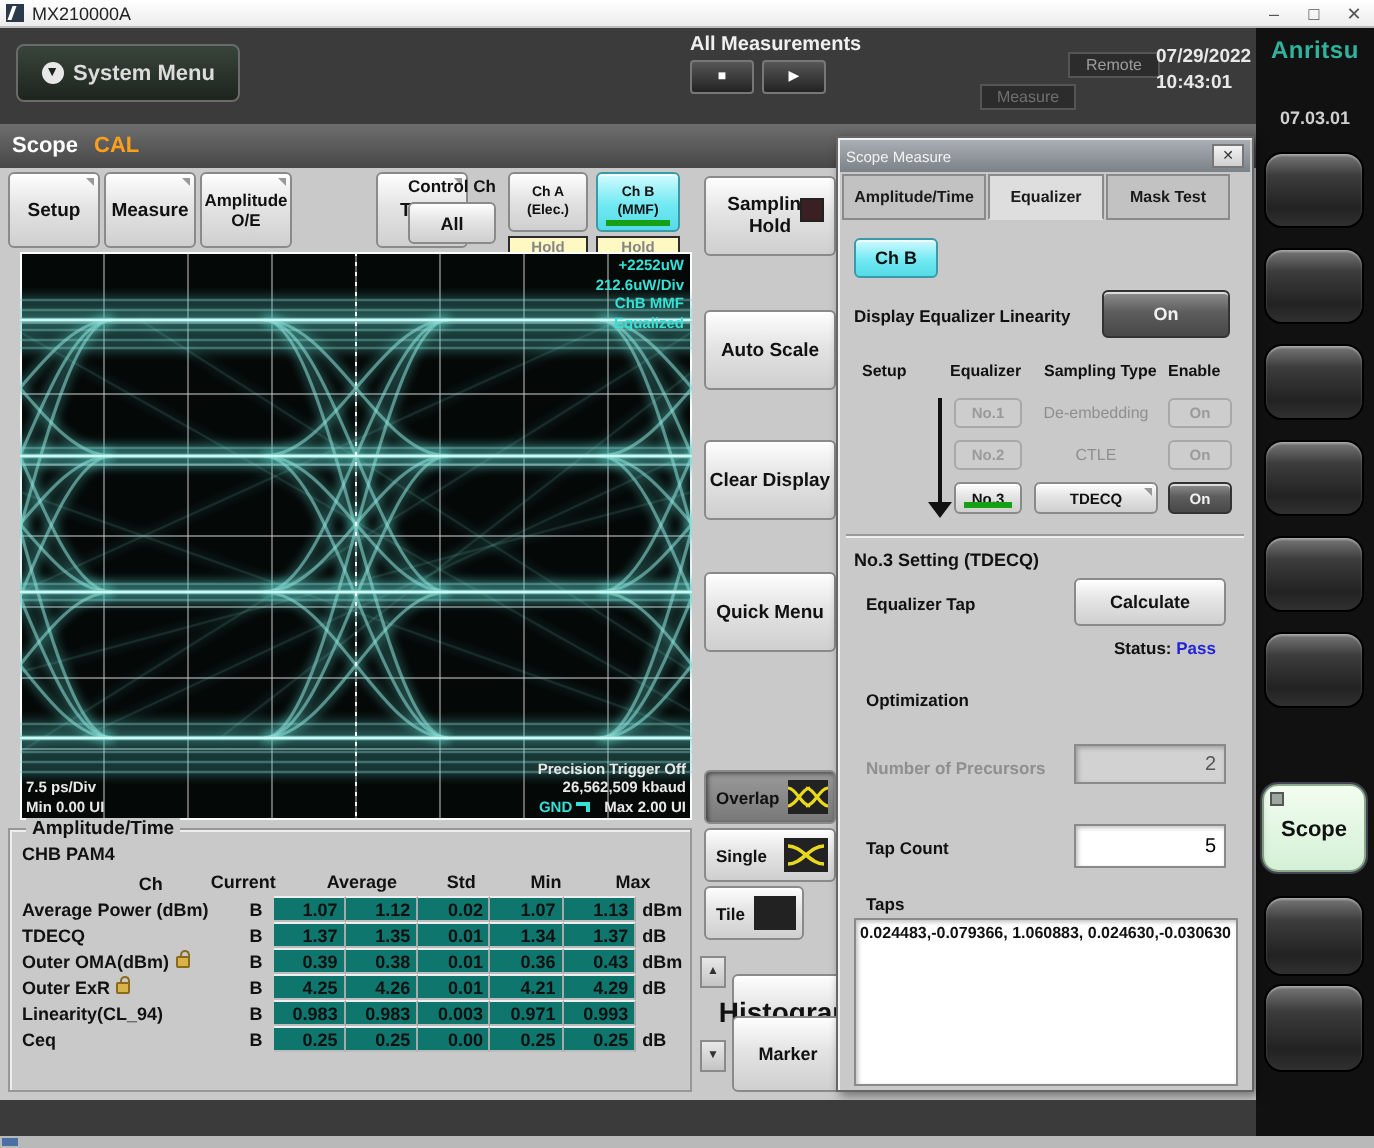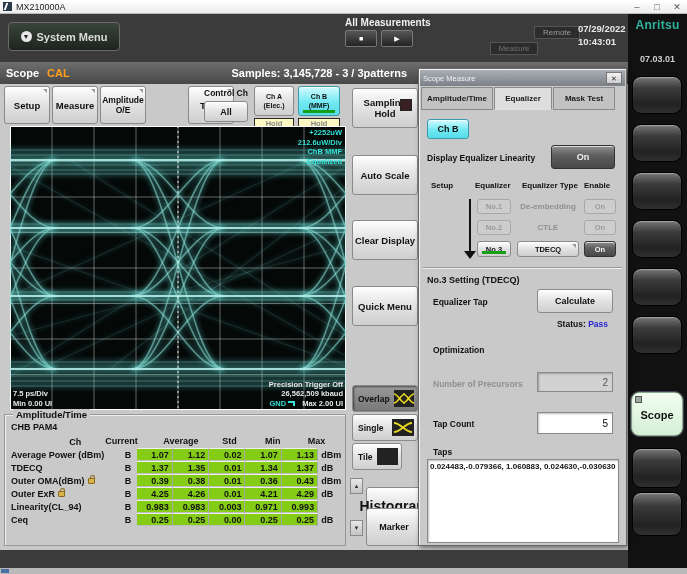--- a/index.html
+++ b/index.html
@@ -58,23 +58,23 @@
   .gnd i{display:inline-block;width:7px;height:5px;border-top:2px solid #35e0d6;border-right:2px solid #35e0d6;}
 
   
   .amppanel{position:absolute;left:4px;top:352px;width:342px;height:132px;border:1px solid #979797;box-shadow:inset 1px 1px 0 #eee;background:#c9c9c9;}
   .ampttl{position:absolute;left:8px;top:-6px;background:#c9c9c9;padding:0 3px;font-size:9.5px;font-weight:bold;color:#111;}
   .ampsub{position:absolute;left:6px;top:7px;font-size:9px;font-weight:bold;color:#111;}
   .mtable{position:absolute;left:4px;top:20px;width:334px;font-size:9px;font-weight:bold;color:#111;}
   .mrow{display:flex;height:13px;align-items:center;}
   .c-name{width:116px;display:flex;align-items:center;gap:3px;padding-left:2px;}
   .c-ch{width:18px;text-align:center;}
-  .c-num{width:38px;text-align:right;background:#84cc16;border-right:1px solid #a8a8a8;border-bottom:1px solid #bdbdbd;border-top:1px solid #eee;padding-right:3px;height:13px;line-height:12px;}
+  .c-num{width:38px;text-align:right;background:#0f766e;border-right:1px solid #a8a8a8;border-bottom:1px solid #bdbdbd;border-top:1px solid #eee;padding-right:3px;height:13px;line-height:12px;}
   .c-unit{width:26px;padding-left:3px;}
-  .mhead .c-num{background:none;border:none;text-align:center;padding-left:4px;margin-left:20px;}
+  .mhead .c-num{background:none;border:none;text-align:right;padding-left:4px;margin-left:20px;}
   .lock{width:7px;height:6px;background:#d8b24a;border:1px solid #8a6a1a;border-radius:1px;position:relative;display:inline-block;}
   .lock::before{content:"";position:absolute;top:-4px;left:1px;width:3px;height:3px;border:1px solid #8a6a1a;border-bottom:none;border-radius:3px 3px 0 0;}
 
   
   .midbtn{font-size:9.5px;}
   .led{position:absolute;right:5px;top:10px;width:12px;height:12px;background:#3a2023;border:1px solid #222;}
   .viewbtn{font-size:8.5px;justify-content:flex-start;padding-left:5px;gap:4px;margin-top:11px;}
   .viewbtn .ic{margin-left:auto;margin-right:3px;width:22px;height:17px;background:#222;display:flex;align-items:center;justify-content:center;}
   .pressed{background:linear-gradient(#9a9a9a,#787878);box-shadow:inset 1px 1px 2px rgba(0,0,0,.5);}
   .tileic{width:22px;height:17px;display:grid;grid-template-columns:9px 9px;grid-template-rows:6px 6px;gap:1px;align-content:center;justify-content:center;background:#222;}
@@ -87,21 +87,21 @@
   .dclose{margin-left:auto;width:16px;height:12px;background:linear-gradient(#f4f4f4,#cfcfcf);border:1px solid #777;font-size:7px;color:#333;text-align:center;line-height:11px;}
   .tabs{position:absolute;left:2px;top:18px;display:flex;gap:1px;}
   .tab{height:23px;background:#c2c2c2;border:1px solid #8a8a8a;font-size:8px;font-weight:bold;color:#1a1a1a;display:flex;align-items:center;justify-content:center;}
   .tab.active{background:#dedede;border-bottom-color:#dedede;}
   .dlabel{position:absolute;font-size:8.5px;font-weight:bold;color:#111;}
   .dlabel.dis{color:#8f8f8f;}
   .dcol{position:absolute;font-size:8px;font-weight:bold;color:#111;}
   .smallbtn{font-size:7.5px;}
   .disbtn{background:#cdcdcd;color:#9a9a9a;border-color:#a8a8a8;box-shadow:none;}
   .darkbtn{background:linear-gradient(#8f8f8f,#5d5d5d 45%,#484848);color:#f2f2f2;border-color:#333;}
-  .graytxt{position:absolute;font-size:8px;font-weight:bold;color:#8f8f8f;text-align:center;}
+  .graytxt{position:absolute;font-size:8px;font-weight:normal;color:#8f8f8f;text-align:center;}
   .arrowline{position:absolute;left:50px;top:130px;width:2px;height:52px;background:#111;}
   .arrowhead{position:absolute;left:45px;top:182px;width:0;height:0;border-left:6px solid transparent;border-right:6px solid transparent;border-top:8px solid #111;}
   .divline{position:absolute;left:4px;top:198px;width:199px;height:2px;border-top:1px solid #9a9a9a;border-bottom:1px solid #efefef;}
   .status{position:absolute;right:18px;top:250px;font-size:8.5px;font-weight:bold;color:#111;}
   .status b{color:#2424d6;}
   .dinput{position:absolute;width:76px;height:20px;border:1px solid #8a8a8a;box-shadow:inset 1px 1px 2px rgba(0,0,0,.25);font-size:10px;text-align:right;padding:0 4px;}
   .dinput.dis{background:#d2d2d2;color:#555;}
   .dinput.white{background:#fff;color:#000;height:22px;}
   .taps{position:absolute;left:8px;top:390px;width:192px;height:84px;background:#fff;border:1px solid #8a8a8a;box-shadow:inset 1px 1px 2px rgba(0,0,0,.25);font-size:8px;font-weight:bold;color:#111;padding:2px;resize:none;overflow:hidden;}
 
@@ -155,21 +155,20 @@
       <span>Scope</span>
     </div>
     <div class="pill" style="top:434px;height:40px;"></div>
     <div class="pill" style="top:478px;height:44px;"></div>
   </div>
 
   <div class="main">
     <div class="scopehdr">
       <span>Scope</span>
       <span class="cal">CAL</span>
-      <span class="samples">Samples: 3,145,728 - 3 / 3patterns</span>
     </div>
 
     <div class="btn fold" style="left:4px;top:24px;width:46px;height:38px;font-size:9.5px;">Setup</div>
     <div class="btn fold" style="left:52px;top:24px;width:46px;height:38px;font-size:9.5px;">Measure</div>
     <div class="btn fold" style="left:100px;top:24px;width:46px;height:38px;font-size:8.5px;padding:0 2px;">Amplitude O/E</div>
     <div class="btn fold" style="left:148px;top:24px;width:46px;height:38px;font-size:9.5px;margin-left:40px;">Time</div>
     <div class="ctllabel" style="left:198px;top:26px;width:56px;">Control Ch</div>
     <div class="btn" style="left:204px;top:39px;width:44px;height:21px;font-size:9px;">All</div>
     <div class="btn" style="left:254px;top:24px;width:40px;height:30px;font-size:7px;flex-direction:column;line-height:9px;">
       <span>Ch A</span>
@@ -505,21 +504,21 @@
       <div class="tab" style="width:62px;">Mask Test</div>
     </div>
 
     <div class="btn cyan" style="left:8px;top:50px;width:42px;height:20px;font-size:9px;">Ch B</div>
 
     <div class="dlabel" style="left:8px;top:84px;">Display Equalizer Linearity</div>
     <div class="btn darkbtn" style="left:132px;top:76px;width:64px;height:24px;font-size:9px;">On</div>
 
     <div class="dcol" style="left:12px;top:112px;">Setup</div>
     <div class="dcol" style="left:56px;top:112px;">Equalizer</div>
-    <div class="dcol" style="left:103px;top:112px;">Equalizer Type</div>
+    <div class="dcol" style="left:103px;top:112px;">Sampling Type</div>
     <div class="dcol" style="left:165px;top:112px;">Enable</div>
 
     <div class="arrowline"></div>
     <div class="arrowhead"></div>
 
     <div class="btn smallbtn disbtn" style="left:58px;top:130px;width:34px;height:15px;">No.1</div>
     <div class="graytxt" style="left:96px;top:133px;width:66px;">De-embedding</div>
     <div class="btn smallbtn disbtn" style="left:165px;top:130px;width:32px;height:15px;">On</div>
 
     <div class="btn smallbtn disbtn" style="left:58px;top:151px;width:34px;height:15px;">No.2</div>

